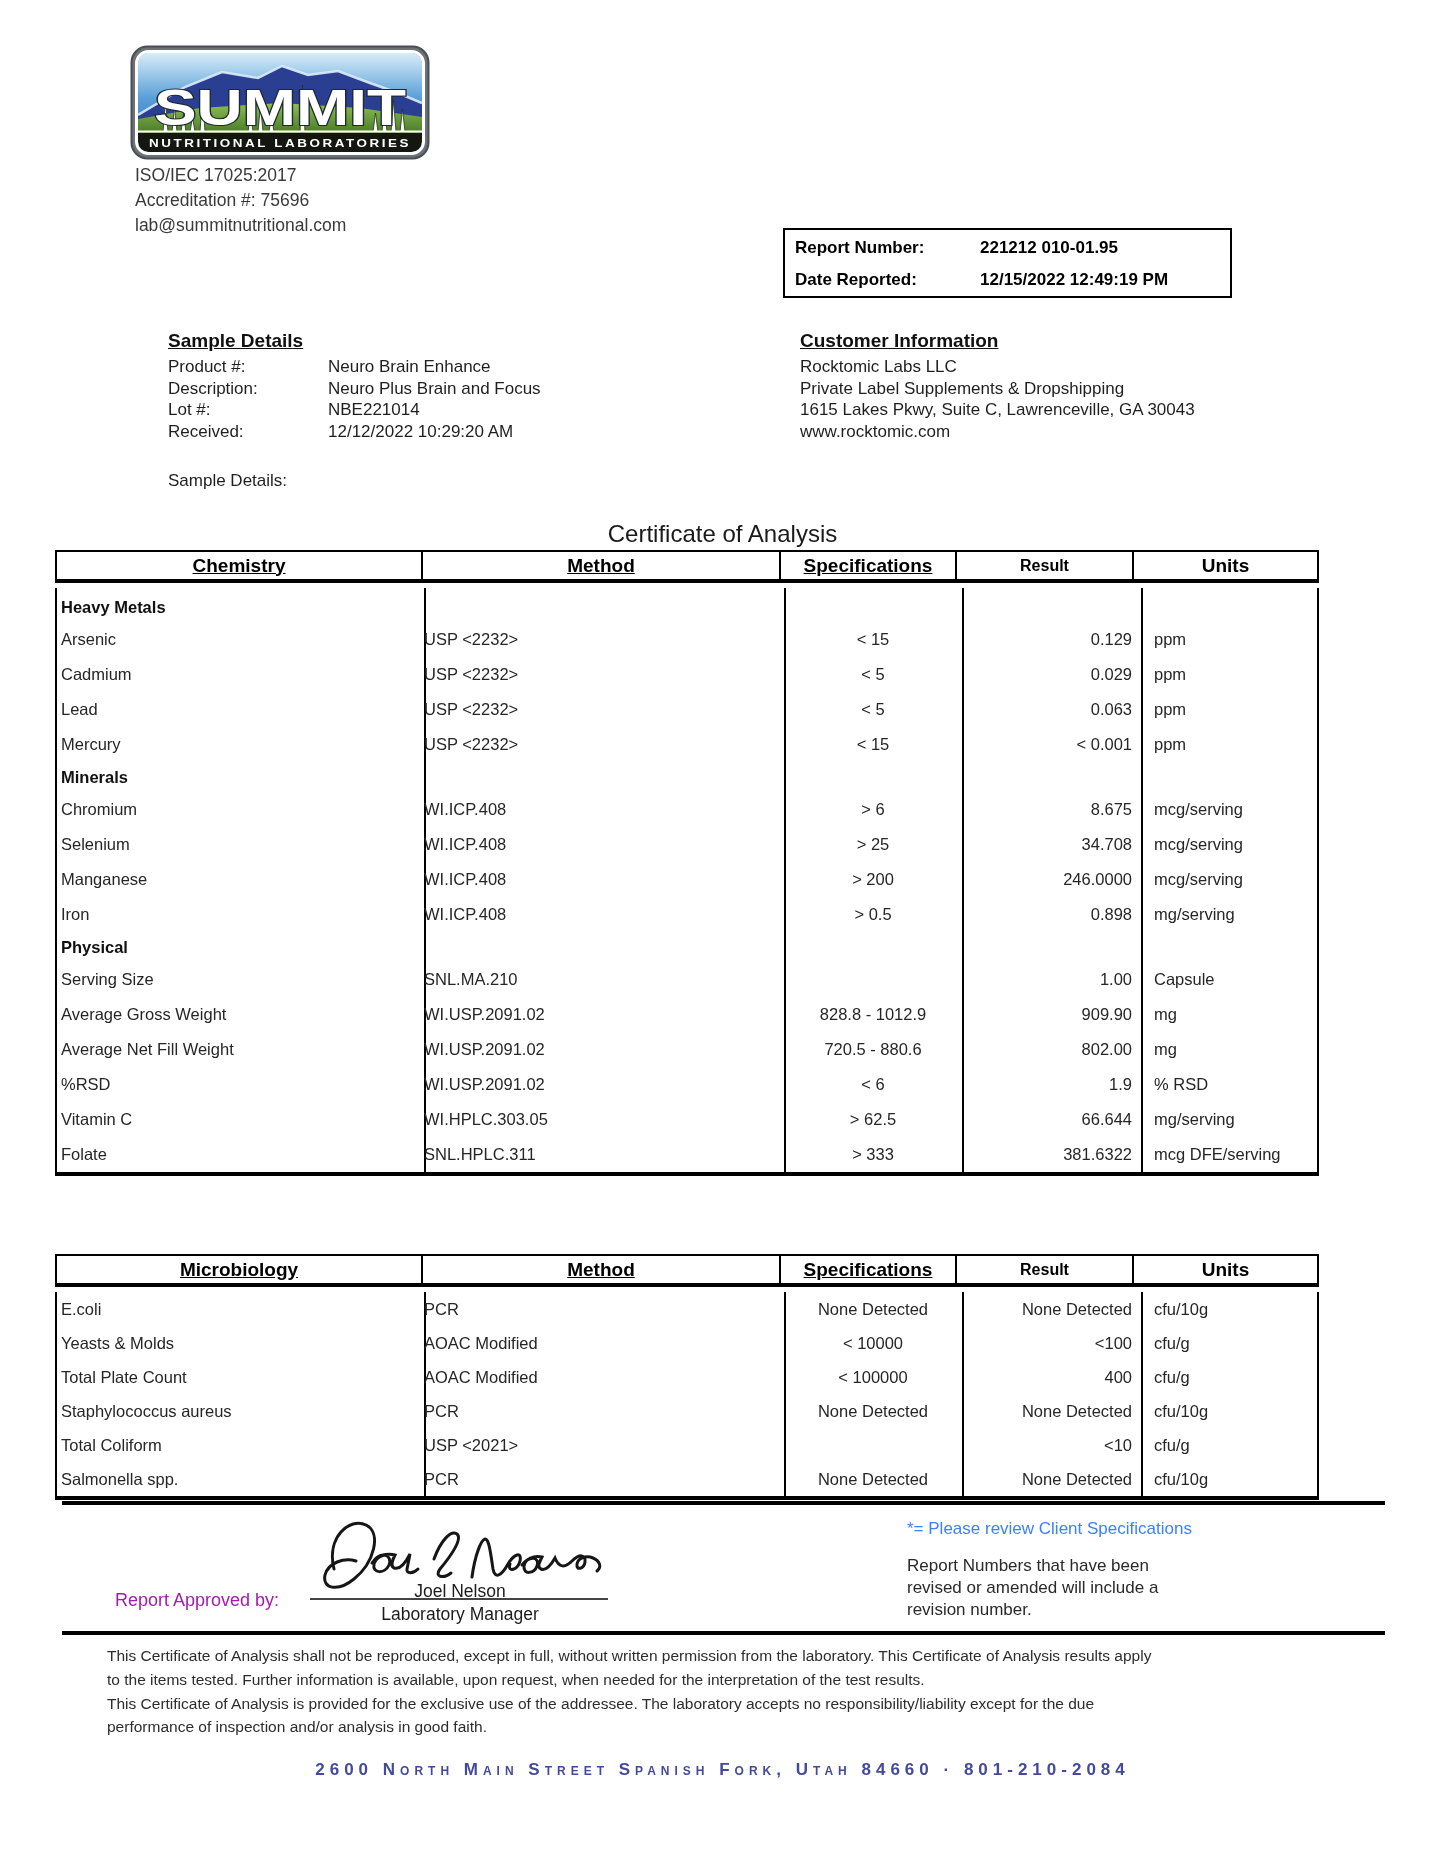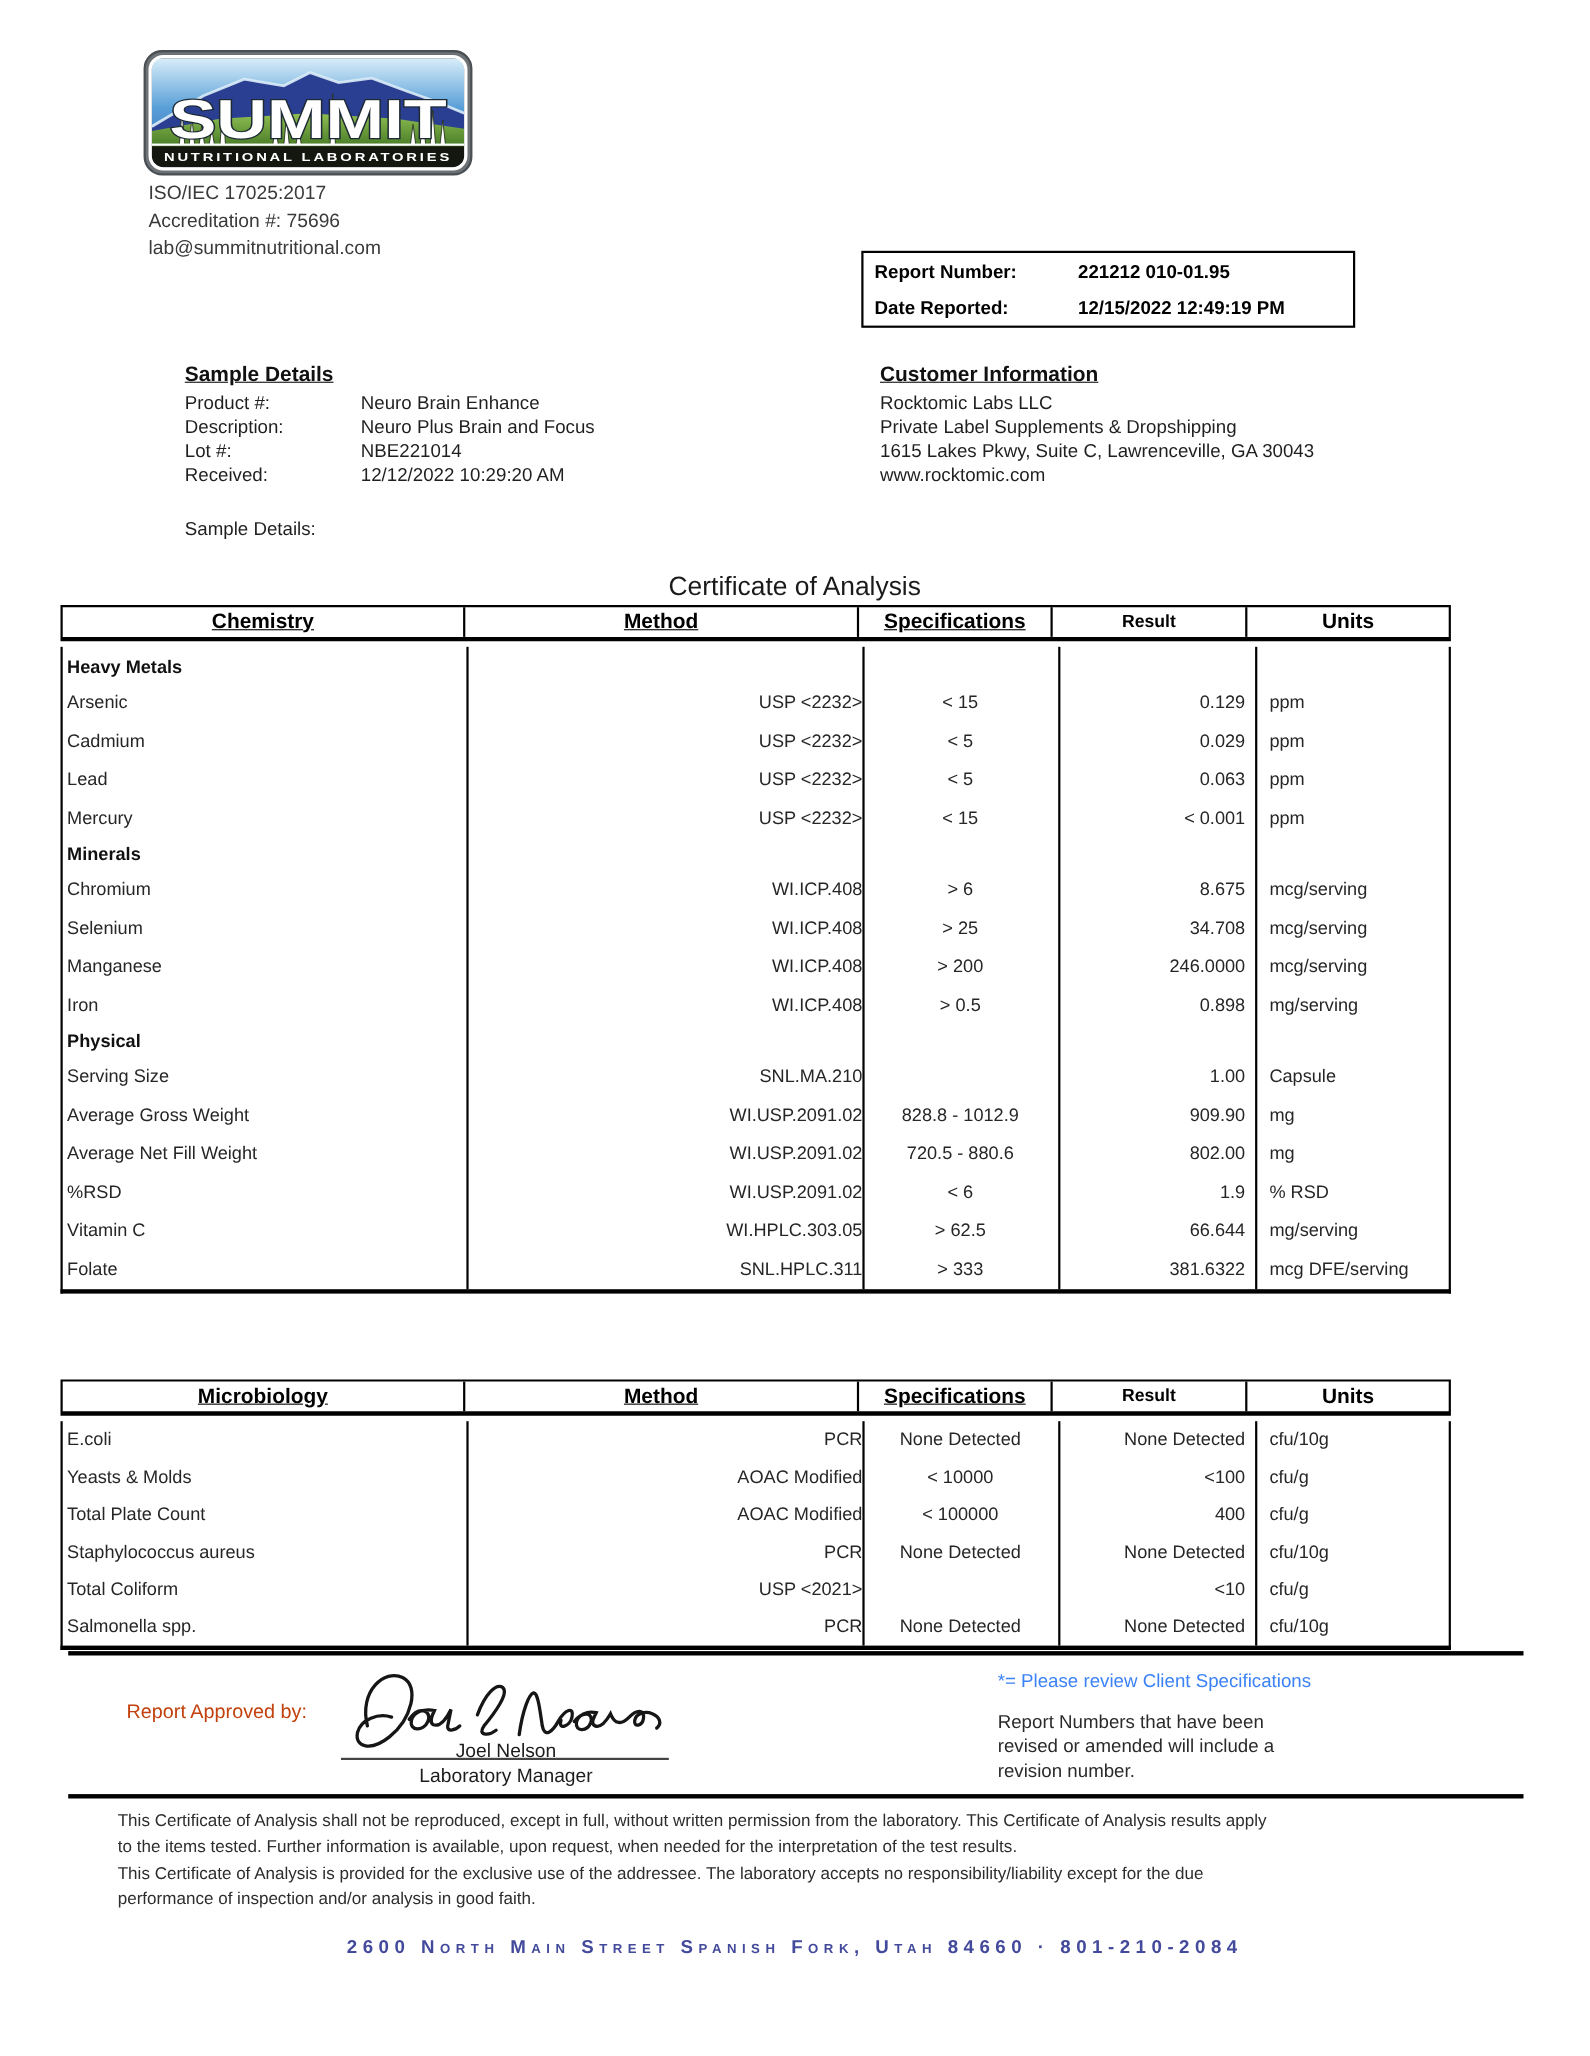--- a/index.html
+++ b/index.html
@@ -34,28 +34,28 @@
   .chem .tbody{padding-top:4px;}
   .col-sep{position:absolute;top:0;bottom:0;width:2px;background:#000;}
   .col-sep.s1{left:367px;}.col-sep.s2{left:727px;}.col-sep.s3{left:905px;}.col-sep.s4{left:1084px;}
   .trow{display:flex;align-items:center;position:relative;font-size:16.5px;color:#262626;}
   .chem .trow{height:35px;}
   .chem .trow.category{height:30px;}
   .micro .trow{height:34px;}
   .trow.category .tcell.c0{font-weight:bold;color:#111;}
   .tcell{box-sizing:border-box;}
   .tcell.c0{width:367px;padding-left:4px;}
-  .tcell.c1{width:360px;text-align:right;}
+  .tcell.c1{width:360px;text-align:left;}
   .tcell.c2{width:178px;text-align:center;}
   .tcell.c3{width:179px;text-align:right;padding-right:9px;}
   .tcell.c4{flex:1;padding-left:13px;}
 
   
   .rule{background:#000;height:4px;left:62px;width:1323px;}
-  .approved{left:115px;top:1546px;font-size:18px;color:#c2410c;}
+  .approved{left:115px;top:1590px;font-size:18px;color:#a21caf;}
   .sig-svg{left:300px;top:1513px;}
   .sig-line{left:310px;top:1598px;width:298px;height:2px;background:#444;}
   .sig-name{left:300px;top:1581px;width:320px;text-align:center;font-size:17.5px;color:#1c1c1c;}
   .sig-title{left:300px;top:1604px;width:320px;text-align:center;font-size:17.5px;color:#1c1c1c;}
   .note1{left:907px;top:1519px;font-size:17px;color:#3b82f6;}
   .note2{left:907px;top:1555px;width:300px;font-size:17px;line-height:22px;color:#2a2a2a;white-space:pre-line;}
   .disclaimer{left:107px;top:1644px;width:1262px;font-size:15.5px;line-height:23.8px;color:#2d2d2d;white-space:pre-line;}
   .address{left:0;right:0;top:1760px;text-align:center;font-size:17px;font-weight:bold;letter-spacing:5px;font-variant:small-caps;color:#434a9b;}
   .pagenum{right:65px;top:1876px;font-size:17px;color:#3a3a3a;}
 </style>

